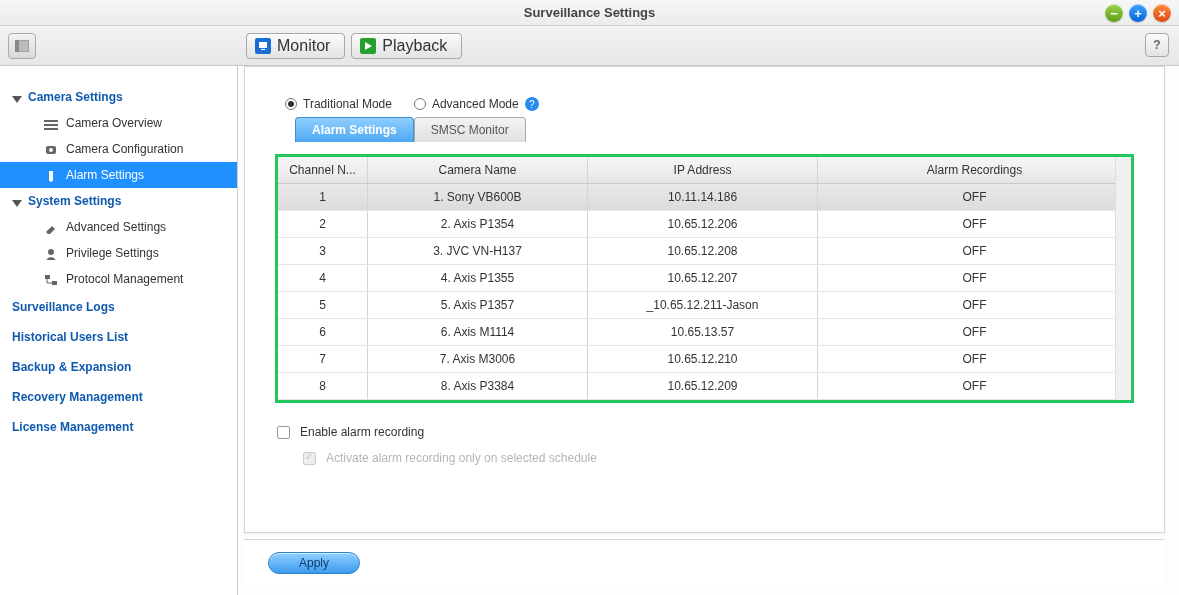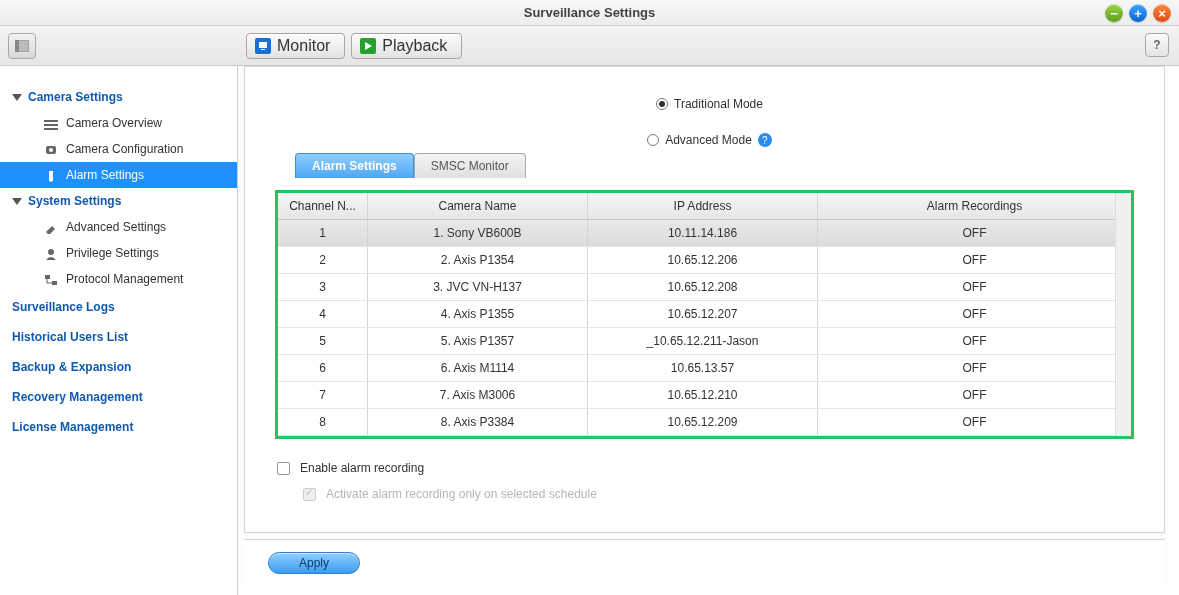--- a/index.html
+++ b/index.html
@@ -75,21 +75,21 @@
   color:#666; font-weight:bold;
 }
 .body-area {
   display:flex; height: calc(595px - 66px);
 }
 .sidebar {
   width:238px; border-right:1px solid #ccc;
   padding-top:18px;
 }
 .tree-hdr {
-  display:flex; align-items:center;
+  display:flex; align-items:flex-end;
   padding:6px 12px;
   color:#0f5ab0; font-weight:bold;
   cursor:pointer;
 }
 .tree-hdr svg { margin-right:6px; }
 .tree-item {
   display:flex; align-items:flex-end; gap:8px;
   padding:6px 12px 6px 44px;
   color:#333; cursor:pointer;
 }
@@ -105,21 +105,21 @@
 .main {
   flex:1; position:relative;
   background:#fdfdfd;
 }
 .panel {
   position:absolute; left:6px; right:14px; top:0; bottom:62px;
   background:#fff; border:1px solid #d5d5d5;
   padding:30px 30px 10px 30px;
   box-shadow: 0 1px 2px rgba(0,0,0,0.05);
 }
-.mode-row { display:flex; align-items:center; gap:22px; margin-left:10px; margin-bottom:6px;flex-direction:column; }
+.mode-row { display:flex; align-items:center; gap:22px; margin-left:10px; margin-bottom:6px; }
 .mode-opt { display:flex; align-items:center; gap:6px; color:#333; }
 .radio { width:12px; height:12px; border:1px solid #777; border-radius:50%; position:relative; }
 .radio.on::after { content:""; position:absolute; inset:2px; background:#333; border-radius:50%; }
 .helpq { width:14px; height:14px; background:#2a8af0; color:#fff; border-radius:50%; font-size:10px; display:flex; align-items:center; justify-content:center; }
 .tabstrip { display:flex; margin-left:20px; }
 .tab {
   padding:5px 16px;
   border:1px solid #aaa;
   background: linear-gradient(#f3f3f3,#e0e0e0);
   border-bottom:none;

